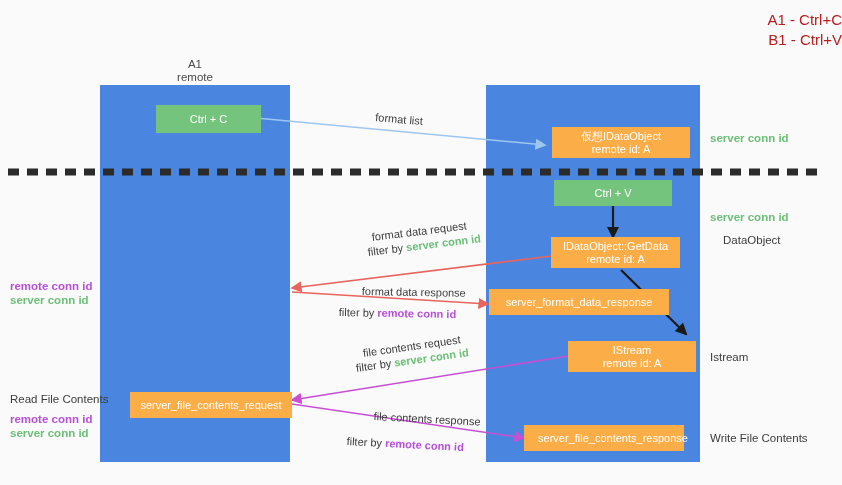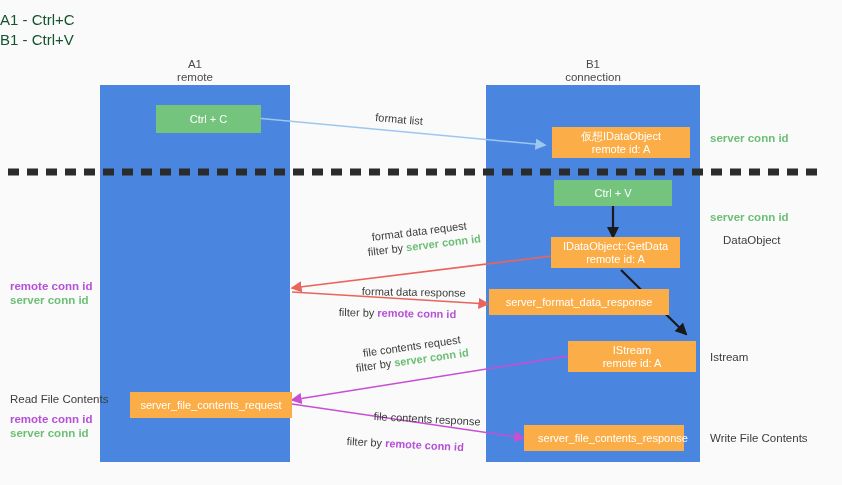--- a/index.html
+++ b/index.html
@@ -23,24 +23,24 @@
     height: 485px;
     background: #fafafa;
   }
 
   
   .title {
     position: absolute;
     left: 0;
     top: 10px;
     width: 842px;
-    text-align: left;
+    text-align: right;
     font-size: 15px;
     line-height: 20px;
-    color: #14532d;
+    color: #b91c1c;
     white-space: pre;
   }
 
   
   .col-caption {
     position: absolute;
     text-align: center;
     font-size: 11.5px;
     line-height: 13px;
     color: #4a4a4a;
@@ -104,22 +104,20 @@
 </head>
 <body>
 
 <div id="stage">
 
   <div class="title">A1 - Ctrl+C
 B1 - Ctrl+V</div>
 
   <div class="col-caption" style="left:130px; top:58px; width:130px;">A1
 remote</div>
-  <div class="col-caption" style="left:528px; top:58px; width:130px;">B1
-connection</div>
 
   <div class="panel" style="left:100px; top:85px; width:190px; height:377px;"></div>
   <div class="panel" style="left:486px; top:85px; width:214px; height:377px;"></div>
 
   <svg class="overlay" viewBox="0 0 842 485">
     <defs>
       <marker id="ah-lightblue" markerWidth="7" markerHeight="7" refX="6" refY="3.5" orient="auto" markerUnits="strokeWidth">
         <path d="M0,0 L7,3.5 L0,7 z" fill="#9dc7ef"></path>
       </marker>
       <marker id="ah-red" markerWidth="7" markerHeight="7" refX="6" refY="3.5" orient="auto" markerUnits="strokeWidth">

